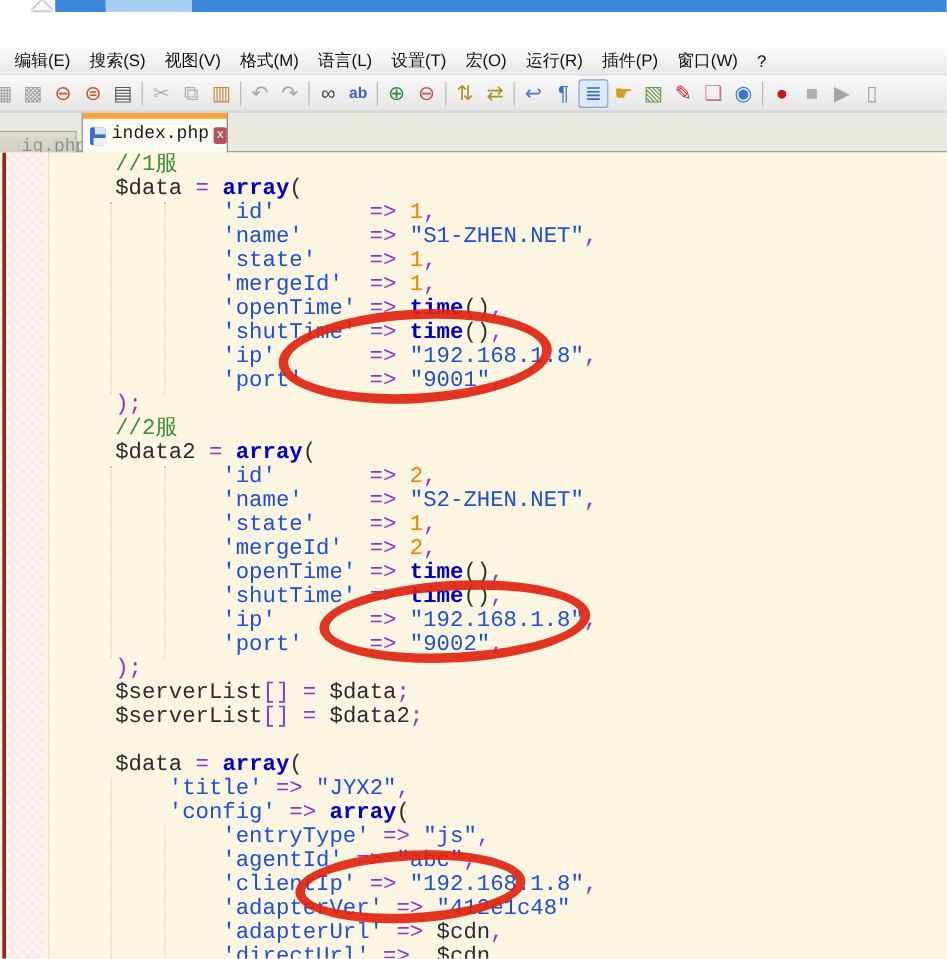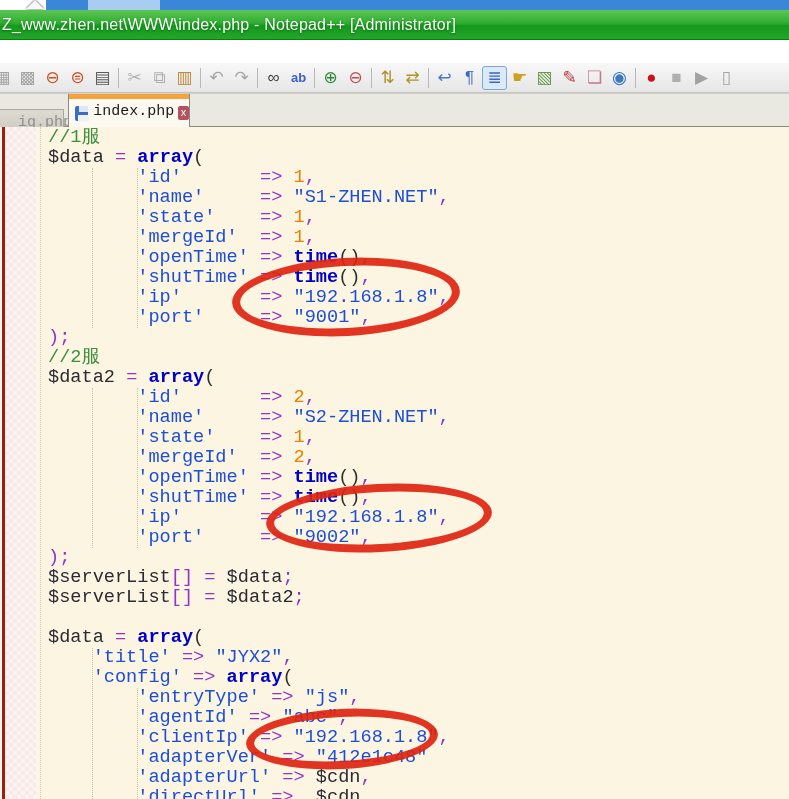--- a/index.html
+++ b/index.html
@@ -60,21 +60,21 @@
   
   .editor { position:absolute; left:0; top:127px; width:789px; height:672px; background:#fbf5e2; overflow:hidden; }
   .red-edge { position:absolute; left:2px; top:0; width:3px; height:100%; background:#9b1d1d; }
   .bookmark-margin { position:absolute; left:5px; top:0; width:31px; height:100%;
       background:repeating-conic-gradient(#f7eae8 0% 25%, #fdf4f2 0% 50%) 0 0/8px 8px; }
   .fold-sep { position:absolute; left:40px; top:0; width:0; height:100%; border-left:1px dotted #d8cdb2; }
   .indent-guide { position:absolute; width:0; border-left:1px dotted #cdc2a4; }
 
   .code { position:absolute; left:48px; top:1px; font-family:"Liberation Mono", monospace;
       font-size:18.6px; line-height:20px; white-space:pre; }
-  .code .line { height:20px; }
+  .code .line { height:20px;margin-left:48px; }
   .tk-com { color:#3f8f3f; }
   .tk-var { color:#2b2b33; }
   .tk-kw  { color:#0000cc; font-weight:bold; }
   .tk-str { color:#1d4ed8; }
   .tk-num { color:#e88000; }
   .tk-op  { color:#9333c9; }
   .tk-def { color:#30302a; }
 
   .circle { position:absolute; border:8px solid #de2410; border-radius:50%; transform:rotate(-3deg); opacity:.92; }
 </style>
@@ -82,24 +82,34 @@
 <body>
 
 <div id="window">
 
   <div class="top-strip">
     <div class="seg-white"></div>
     <div class="tri"></div>
     <div class="seg-lblue"></div>
   </div>
 
-  <div class="title-bar">
-    <span class="title-text">Z_www.zhen.net\WWW\index.php - Notepad++ [Administrator]</span>
-  </div>
 
+  <div class="menu-bar" id="menu-bar">
+      <div class="menu-item">编辑(E)</div>
+      <div class="menu-item">搜索(S)</div>
+      <div class="menu-item">视图(V)</div>
+      <div class="menu-item">格式(M)</div>
+      <div class="menu-item">语言(L)</div>
+      <div class="menu-item">设置(T)</div>
+      <div class="menu-item">宏(O)</div>
+      <div class="menu-item">运行(R)</div>
+      <div class="menu-item">插件(P)</div>
+      <div class="menu-item">窗口(W)</div>
+      <div class="menu-item">?</div>
+    </div>
 
   <div class="toolbar" id="toolbar">
       <div class="tb-icon" style="color: rgb(138, 138, 138); opacity: 0.75; margin-left: -10px;">▦</div>
       <div class="tb-icon" style="color: rgb(138, 138, 138); opacity: 0.75;">▩</div>
       <div class="tb-icon" style="color: rgb(208, 80, 32);">⊖</div>
       <div class="tb-icon" style="color: rgb(208, 80, 32);">⊜</div>
       <div class="tb-icon" style="color: rgb(90, 90, 90);">▤</div>
       <div class="tb-sep"></div>
       <div class="tb-icon" style="color: rgb(154, 154, 154); opacity: 0.75;">✂</div>
       <div class="tb-icon" style="color: rgb(154, 154, 154); opacity: 0.75;">⧉</div>

